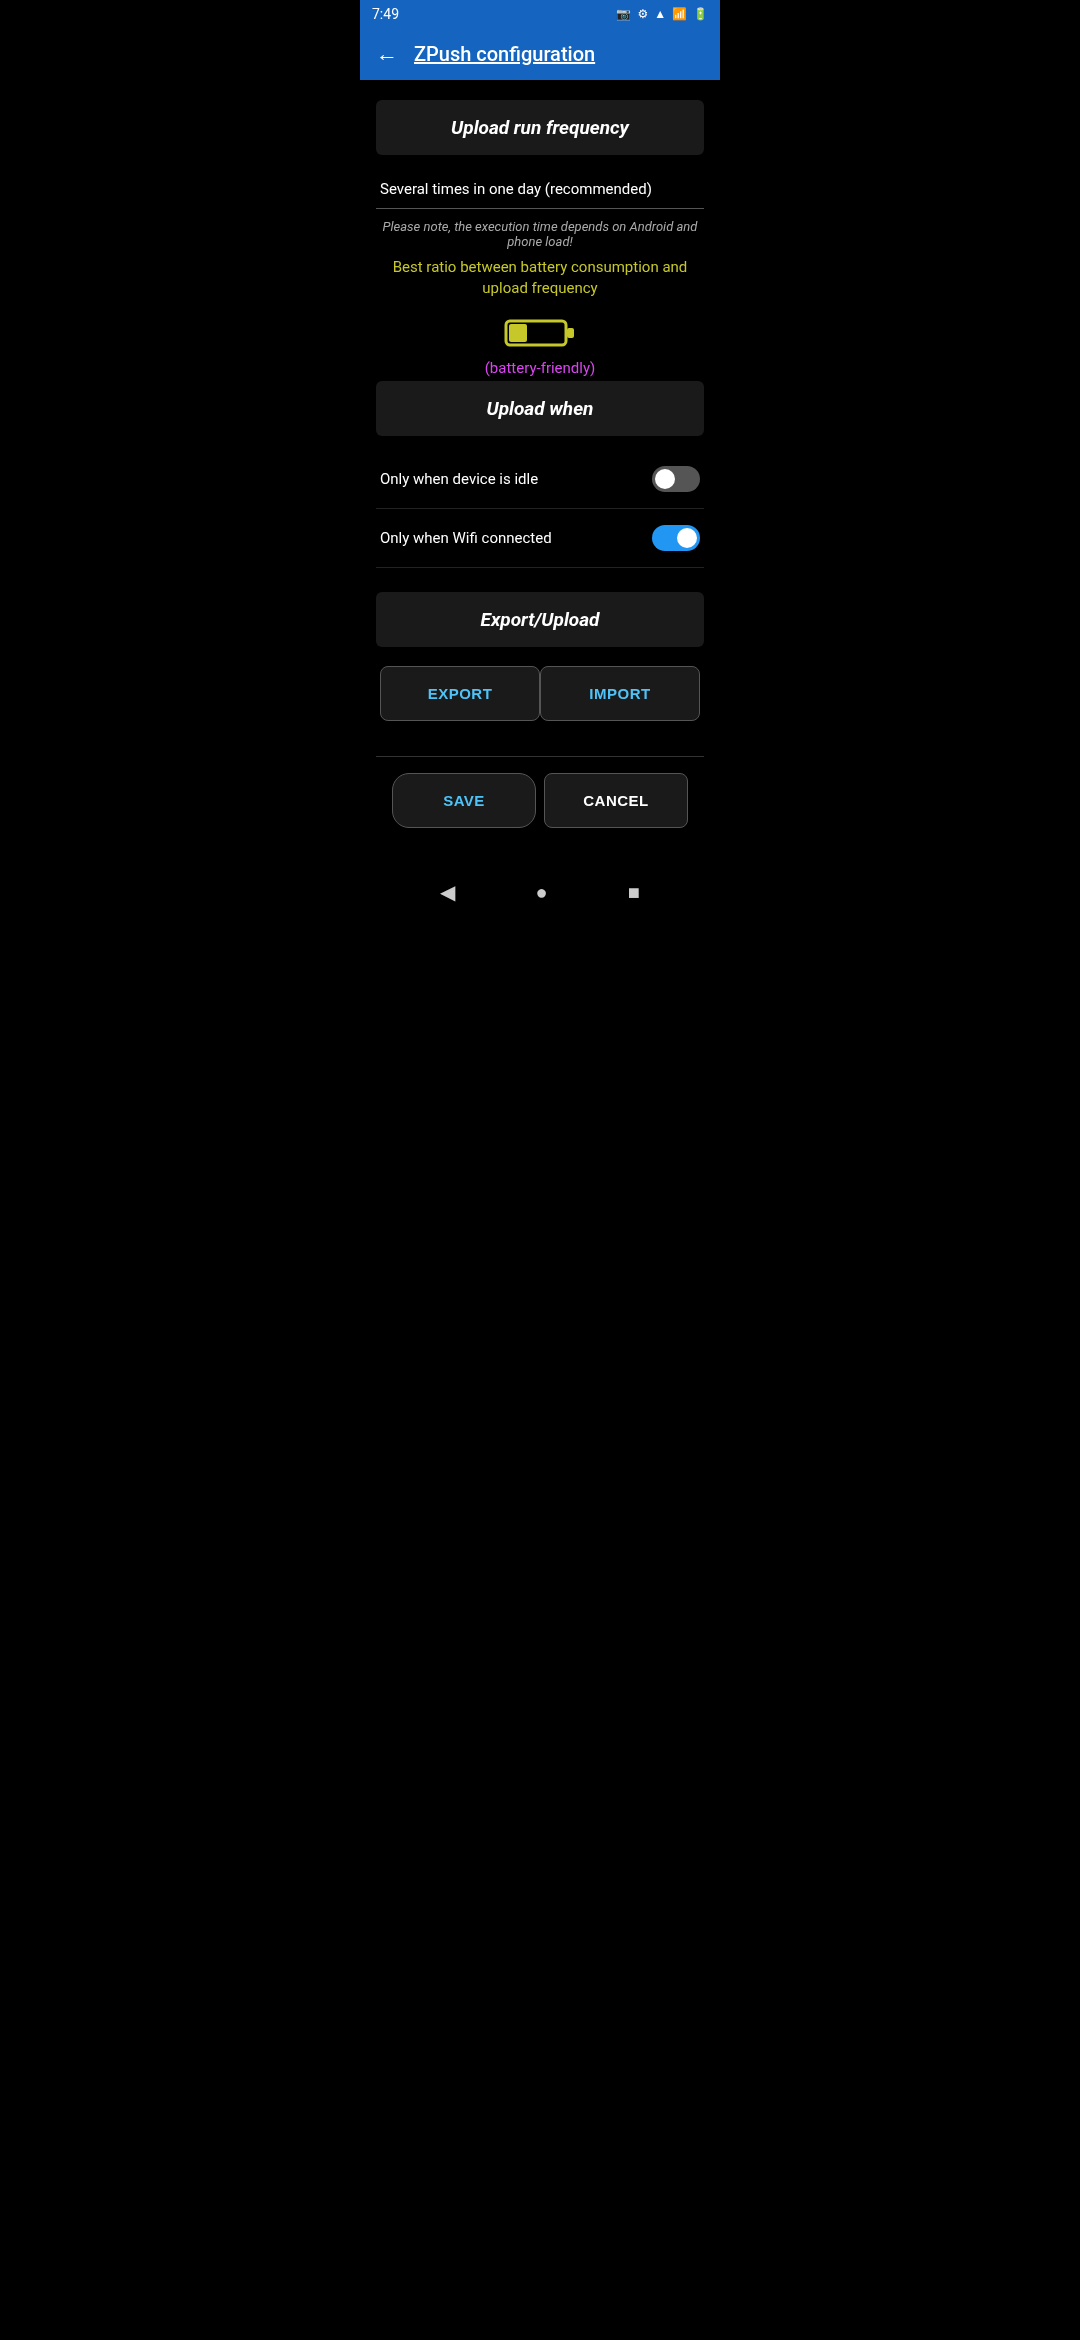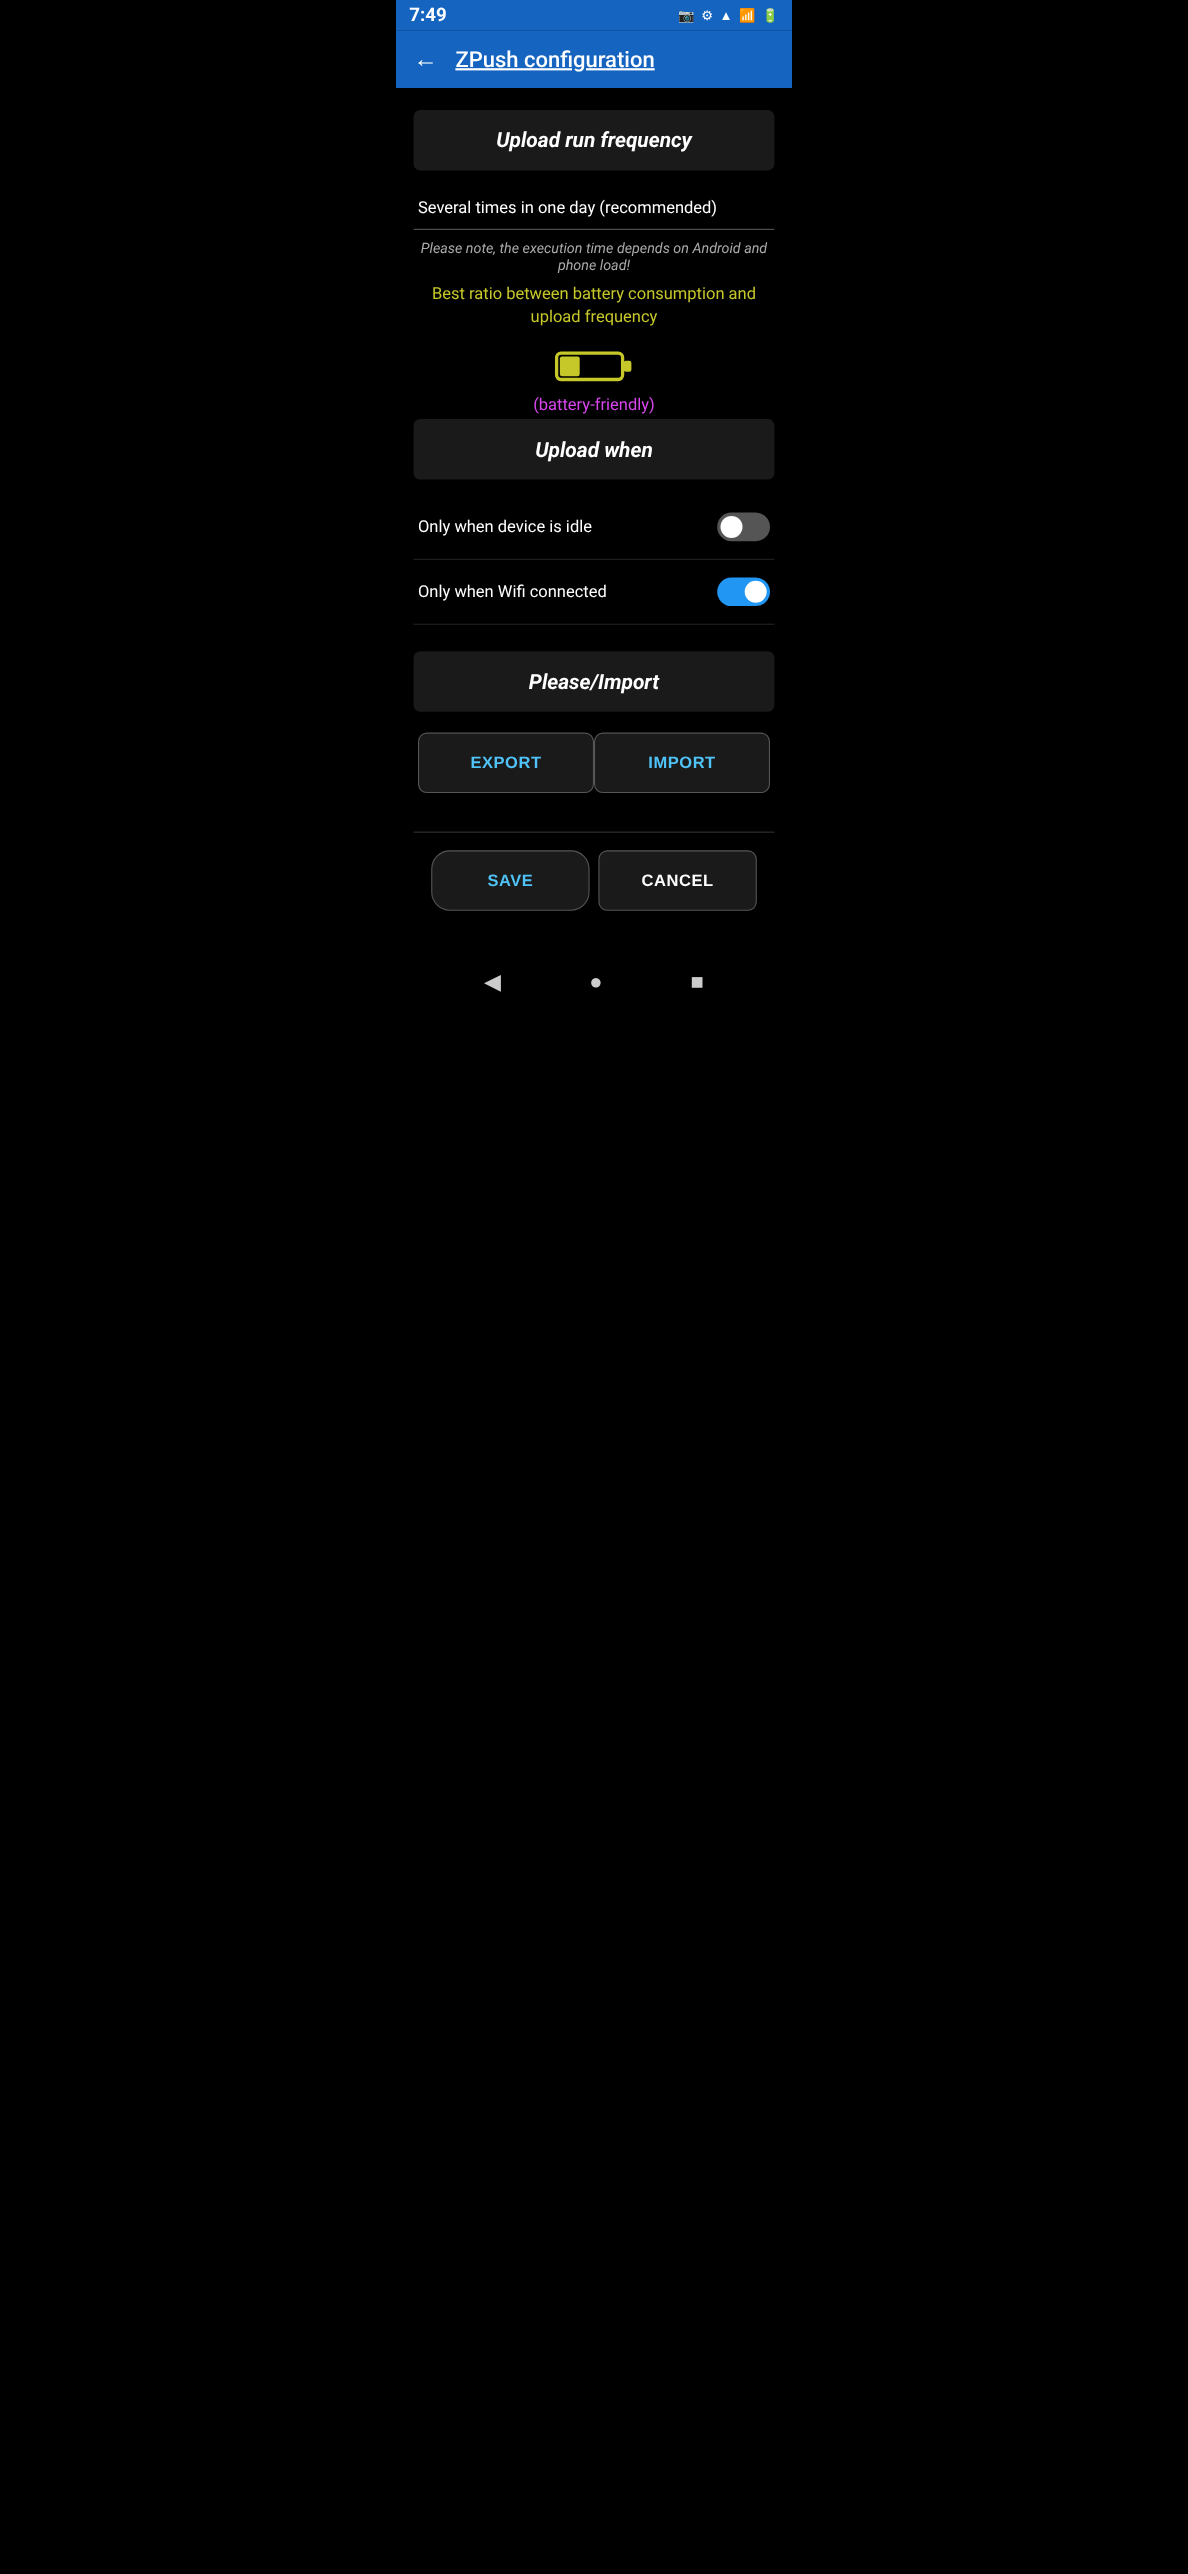--- a/index.html
+++ b/index.html
@@ -19,22 +19,22 @@
     
     .status-bar {
       background: #1565c0;
       height: 28px;
       display: flex;
       align-items: center;
       justify-content: space-between;
       padding: 0 12px;
     }
     .status-time {
-      font-size: 17px;
-      font-weight: 700;
+      font-size: 14px;
+      font-weight: 400;
       color: #fff;
     }
     .status-icons {
       display: flex;
       align-items: center;
       gap: 6px;
     }
     .status-icons span {
       font-size: 12px;
       color: #fff;
@@ -318,21 +318,21 @@
       <span class="toggle-label">Only when Wifi connected</span>
       <div class="toggle-switch on">
         <div class="toggle-knob"></div>
       </div>
     </div>
 
   </div>
 
   <div class="export-import-section">
     <div class="section-header">
-      <span class="section-header-text">Please/Import</span>
+      <span class="section-header-text">Export/Upload</span>
     </div>
 
     <div class="buttons-row">
       <button class="action-btn">EXPORT</button>
       <button class="action-btn">IMPORT</button>
     </div>
   </div>
 
   <div class="divider"></div>
 

